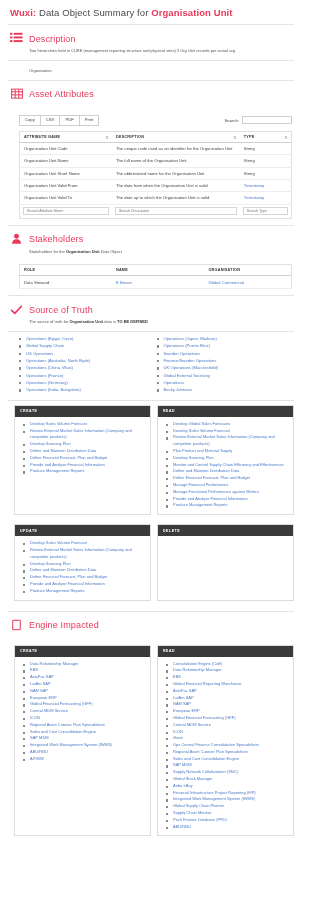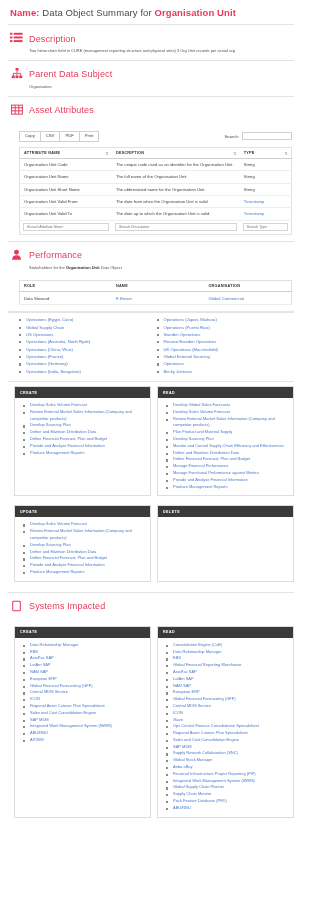--- a/index.html
+++ b/index.html
@@ -219,21 +219,21 @@
   }
 
   .footer-space { height: 6px; }
 </style>
 </head>
 <body>
 
 <div class="page">
 
   <div class="view-title">
-    <span class="vt-label">Name:</span>
+    <span class="vt-label">Wuxi:</span>
     <span class="vt-static">Data Object Summary for</span>
     <span class="vt-obj">Organisation Unit</span>
   </div>
   <hr class="sep">
 
   <div class="section">
     <div class="sec-head">
       <span class="sec-icon">
         <svg width="13" height="13" viewBox="0 0 16 16" fill="#e8395a">
           <rect x="0" y="1" width="3" height="2.4"></rect>
@@ -244,36 +244,20 @@
             <rect x="4.5" y="10" width="11" height="2.4"></rect>
         </svg>
       </span>
       <span class="sec-title">Description</span>
     </div>
     <div class="sec-body">Two hierarchies held in CURE (management reporting structure and physical sites) 3 Org Unit records per actual org</div>
   </div>
   <hr class="sep">
 
   <div class="section">
-    <div class="sec-head">
-      <span class="sec-icon">
-        <svg width="12" height="12" viewBox="0 0 16 16" fill="#e8395a">
-          <rect x="6" y="0" width="4" height="3.5"></rect>
-          <rect x="7.4" y="3.5" width="1.2" height="3"></rect>
-          <rect x="2.5" y="6.5" width="11" height="1.2"></rect>
-          <rect x="2.5" y="7.7" width="1.2" height="2.3"></rect>
-          <rect x="7.4" y="7.7" width="1.2" height="2.3"></rect>
-          <rect x="12.3" y="7.7" width="1.2" height="2.3"></rect>
-          <rect x="1" y="10" width="4" height="3.5"></rect>
-          <rect x="6" y="10" width="4" height="3.5"></rect>
-          <rect x="11" y="10" width="4" height="3.5"></rect>
-        </svg>
-      </span>
-      <span class="sec-title">Parent Data Subject</span>
-    </div>
     <div class="sec-body">Organisation</div>
   </div>
   <hr class="sep">
 
   <div class="section">
     <div class="sec-head">
       <span class="sec-icon">
         <svg width="12" height="12" viewBox="0 0 16 16" fill="none" stroke="#e8395a" stroke-width="1.3">
           <rect x="0.8" y="1.5" width="14.4" height="12"></rect>
           <line x1="0.8" y1="5" x2="15.2" y2="5"></line>
@@ -364,21 +348,21 @@
   <hr class="sep">
 
   <div class="section">
     <div class="sec-head">
       <span class="sec-icon">
         <svg width="11" height="12" viewBox="0 0 16 16" fill="#e8395a">
           <circle cx="8" cy="4" r="3.6"></circle>
           <path d="M1.5 15 C1.5 10.3 4.5 8.4 8 8.4 C11.5 8.4 14.5 10.3 14.5 15 Z"></path>
         </svg>
       </span>
-      <span class="sec-title">Performance</span>
+      <span class="sec-title">Stakeholders</span>
     </div>
     <div class="sec-body">
       <span>Stakeholders for the</span>
       <b>Organisation Unit</b>
       <span>Data Object</span>
     </div>
   </div>
 
   <div class="tbl-wrap">
     <table class="stable">
@@ -395,20 +379,36 @@
             <td class="link">E Brown</td>
             <td class="link">Global Commercial</td>
           </tr>
         </tbody>
     </table>
   </div>
 
   <div class="footer-space"></div>
   <hr class="sep">
 
+  <div class="section">
+    <div class="sec-head">
+      <span class="sec-icon">
+        <svg width="13" height="12" viewBox="0 0 16 16" fill="none" stroke="#e8395a" stroke-width="2.2" stroke-linecap="round" stroke-linejoin="round">
+          <path d="M1.5 8.5 L5.8 12.5 L14.5 3"></path>
+        </svg>
+      </span>
+      <span class="sec-title">Source of Truth</span>
+    </div>
+    <div class="sec-body">
+      <span>The source of truth for</span>
+      <b>Organisation Unit</b>
+      <span>data is</span>
+      <span class="tbd">TO BE DEFINED</span>
+    </div>
+  </div>
   <hr class="sep">
 
   <div class="orgs-cols">
     <div class="orgs-col">
       <ul class="sq" id="orgs-left">
           <li>Operations (Egypt, Cairo)</li>
           <li>Global Supply Chain</li>
           <li>US Operations</li>
           <li>Operations (Australia, North Ryde)</li>
           <li>Operations (China, Wuxi)</li>
@@ -493,21 +493,21 @@
   <div class="footer-space"></div>
   <hr class="sep">
 
   <div class="section">
     <div class="sec-head">
       <span class="sec-icon">
         <svg width="11" height="12" viewBox="0 0 16 16" fill="none" stroke="#e8395a" stroke-width="1.5">
           <rect x="2.5" y="1" width="11" height="14" rx="1.2"></rect>
         </svg>
       </span>
-      <span class="sec-title">Systems Impacted</span>
+      <span class="sec-title">Engine Impacted</span>
     </div>
   </div>
   <div class="panels" id="sys-panels">
       <div class="panel">
         <div class="panel-head">CREATE</div>
         <div class="panel-body">
           <ul class="sq">
             <li>Data Relationship Manager</li>
             <li>EBS</li>
             <li>AsiaPac SAP</li>

